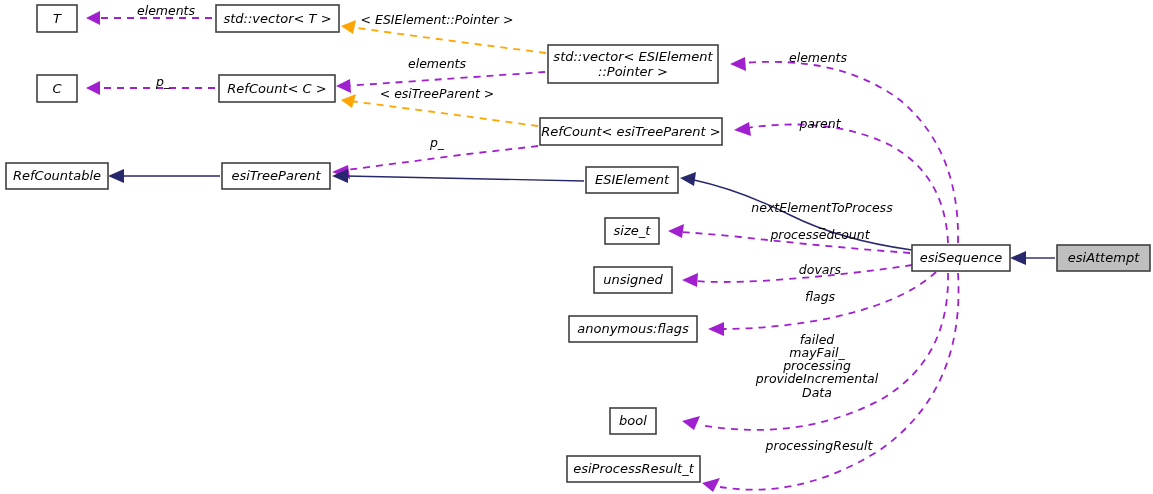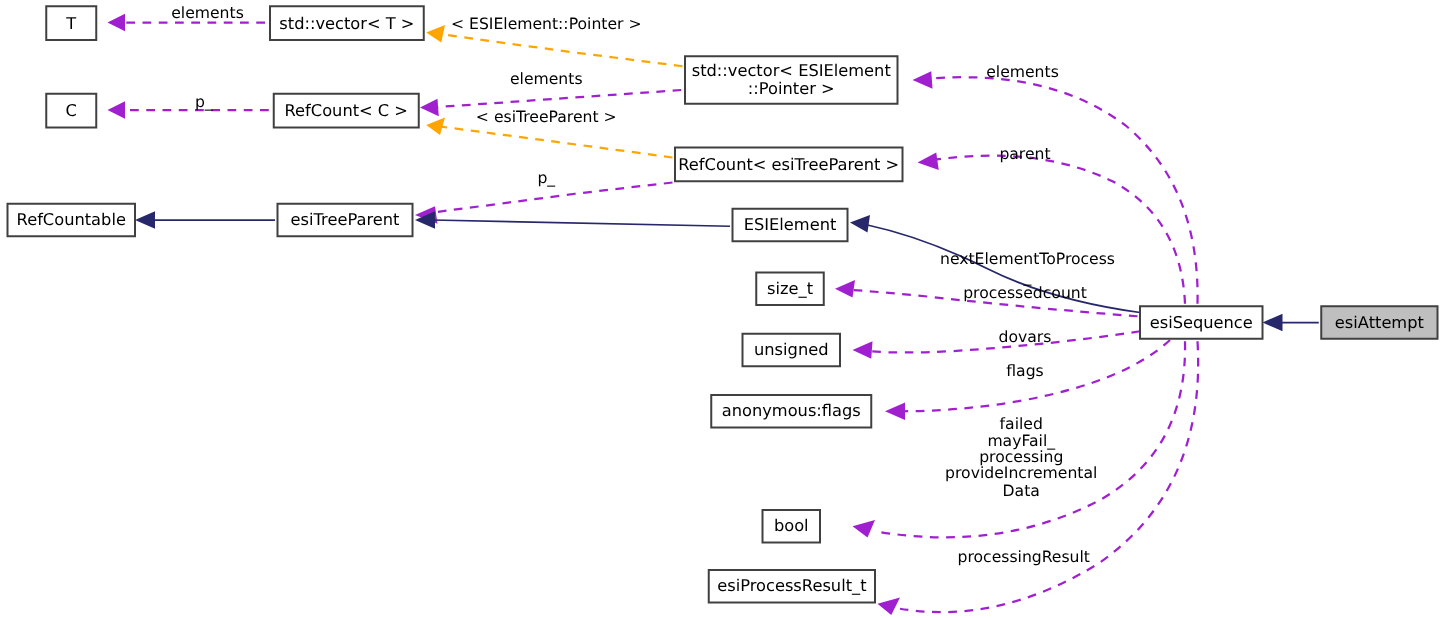--- a/index.html
+++ b/index.html
@@ -9,20 +9,21 @@
   }
   body {
     font-family: "DejaVu Sans", sans-serif;
   }
   #diagram-root {
     position: relative;
     width: 1153px;
     height: 494px;
     overflow: hidden;
     background: #ffffff;
+    font-style: italic;
   }
   svg#graph {
     display: block;
     width: 1153px;
     height: 494px;
   }
   .node-box {
     fill: #ffffff;
     stroke: #404040;
     stroke-width: 1.6;

